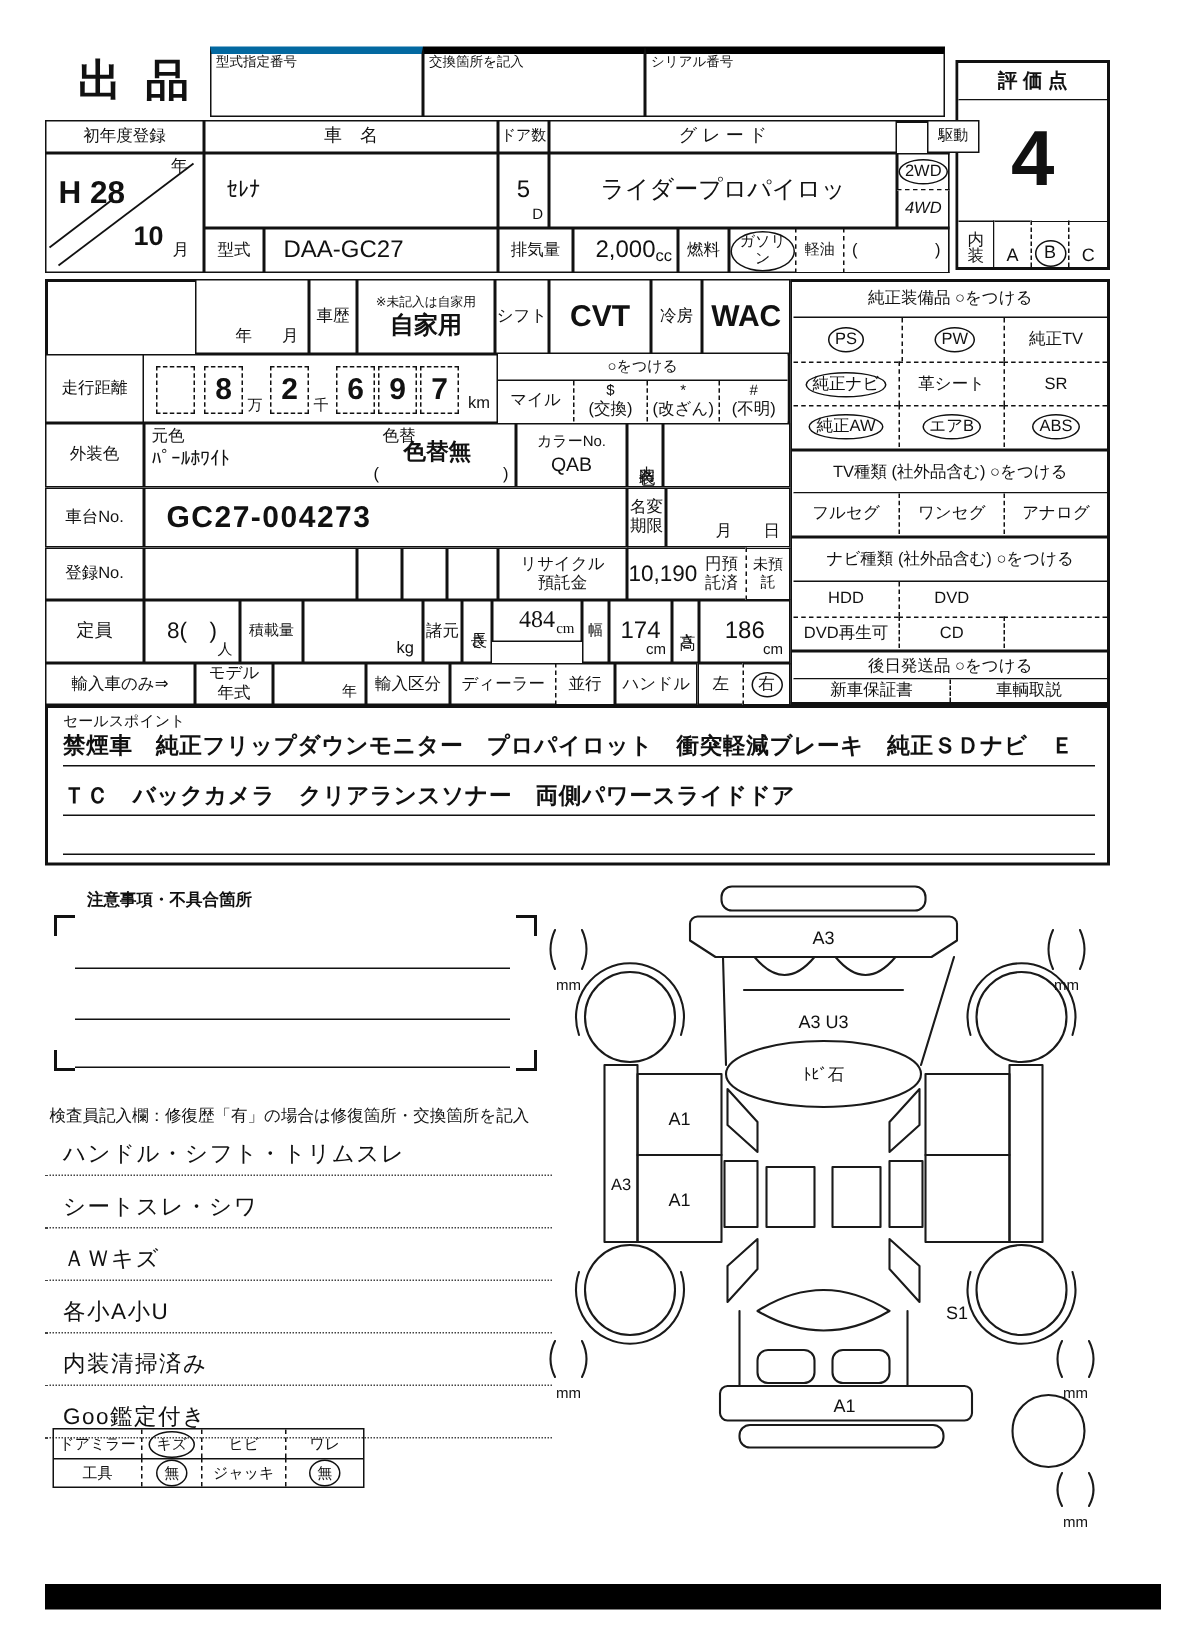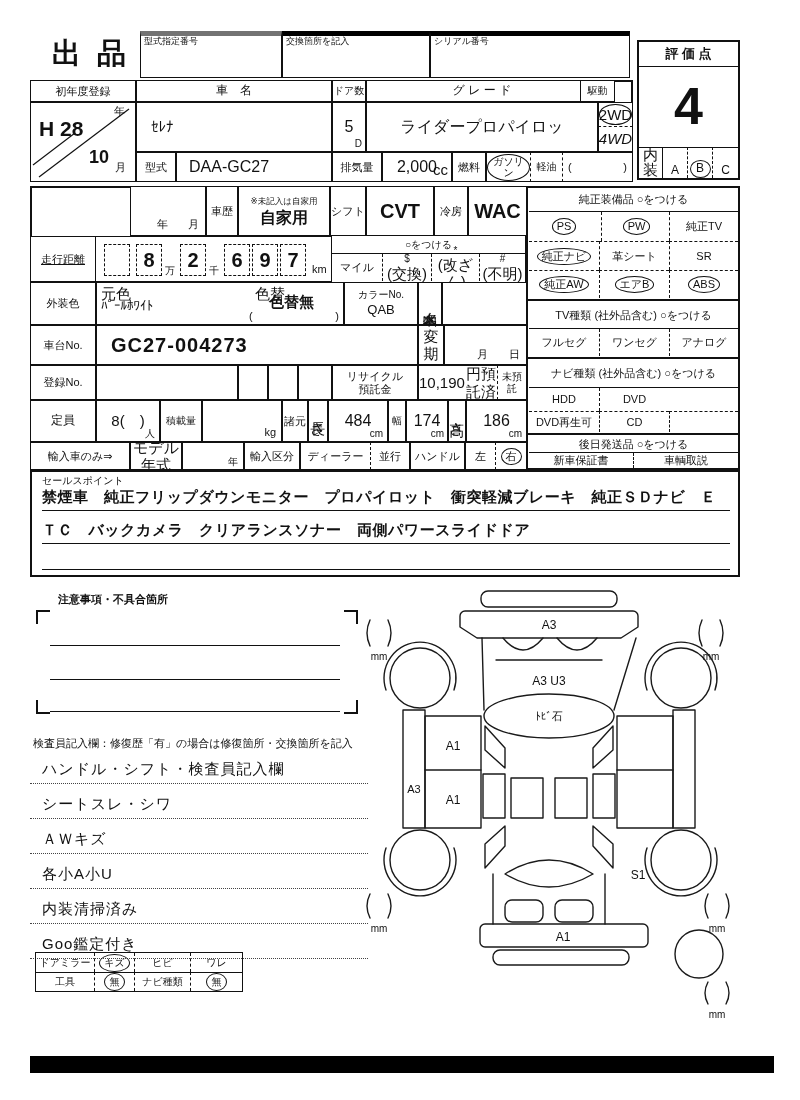--- a/index.html
+++ b/index.html
@@ -7,21 +7,21 @@
         font-family:"Liberation Sans","DejaVu Sans",sans-serif;color:#111;}
   .abs{position:absolute;box-sizing:border-box;}
   .cell{position:absolute;box-sizing:border-box;border:1.2px solid #111;background:#fff;
         display:flex;align-items:center;justify-content:center;text-align:center;line-height:1.15;}
   .bx{position:absolute;box-sizing:border-box;border:2px solid #111;}
   .nb{border:none;}
   .bb{border:none;border-bottom:1.2px solid #111;}
   .bt{border-top:1.2px solid #111;align-items:flex-end;}
   .br{border-right:1.2px solid #111;}
   .corner{position:absolute;top:1px;left:3px;font-size:9px;line-height:1;}
-  .f8{font-size:8.5px}.f9{font-size:15px}.f10{font-size:10px}.f11{font-size:11px}.f12{font-size:12px}
+  .f8{font-size:8.5px}.f9{font-size:11px}.f10{font-size:10px}.f11{font-size:11px}.f12{font-size:12px}
   .f13{font-size:13px}.f15{font-size:15px}.f16{font-size:16px}.f20{font-size:20px}
   .b{font-weight:bold}
   .left{justify-content:flex-start;text-align:left}
   .col{flex-direction:column}
   .dashL{border-left:1.2px dashed #111 !important;}
   .dashT{border-top:1.2px dashed #111 !important;}
   .dashB{border-bottom:1.2px dashed #111 !important;}
   .nbr{border-right:none !important;}
   .nbt{border-top:none !important;font-style:italic;}
   .vert{writing-mode:vertical-rl;letter-spacing:2px;}
@@ -45,21 +45,21 @@
   .tt.r2{border-top:1.2px solid #111}
   svg text{font-family:"Liberation Sans","DejaVu Sans",sans-serif;}
 </style>
 </head>
 <body>
 
 <div id="page">
 
   <div class="abs b" style="left:52px;top:34px;width:110px;font-size:29px;letter-spacing:4px;">出 品 票</div>
 
-  <div class="cell" style="left:140px;top:31px;width:142px;height:47px;border-top:5px solid #737373;">
+  <div class="cell" style="left:140px;top:31px;width:142px;height:47px;border-top:5px solid #0369a1;">
     <span class="corner">型式指定番号</span>
   </div>
   <div class="cell" style="left:282px;top:31px;width:148px;height:47px;border-top:5px solid #000;">
     <span class="corner">交換箇所を記入</span>
   </div>
   <div class="cell" style="left:430px;top:31px;width:200px;height:47px;border-top:5px solid #000;">
     <span class="corner">シリアル番号</span>
   </div>
 
   <div class="bx" style="left:637px;top:40px;width:103px;height:140px;border-width:2.5px;"></div>
@@ -72,21 +72,21 @@
   <div class="cell nb bt dashL" style="left:687px;top:147px;width:25px;height:31px;">
     <span class="f12 circle-mark">B</span>
   </div>
   <div class="cell nb bt dashL f12" style="left:712px;top:147px;width:26px;height:31px;">C</div>
 
   <div class="bx" style="left:30px;top:80px;width:603px;height:102px;"></div>
   <div class="cell f11" style="left:30px;top:80px;width:106px;height:22px;">初年度登録</div>
   <div class="cell f12" style="left:136px;top:80px;width:196px;height:22px;">車　名</div>
   <div class="cell f10" style="left:332px;top:80px;width:34px;height:22px;">ドア数</div>
   <div class="cell f12" style="left:366px;top:80px;width:232px;height:22px;">グ レ ー ド</div>
-  <div class="cell f10" style="left:580px;top:80px;width:35px;height:22px;">駆動</div>
+  <div class="cell f10" style="left:618px;top:80px;width:35px;height:22px;">駆動</div>
 
   <div class="cell" style="left:30px;top:102px;width:106px;height:80px;">
     <svg class="abs" style="left:0;top:0;" width="104" height="78" viewBox="0 0 104 78">
       <line x1="8" y1="74" x2="98" y2="6" stroke="#111" stroke-width="1.2"></line>
       <line x1="2" y1="62" x2="44" y2="30" stroke="#111" stroke-width="1.2"></line>
     </svg>
     <span class="abs f11" style="right:10px;top:2px;">年</span>
     <span class="abs b" style="left:8px;top:14px;font-size:21px;">H 28</span>
     <span class="abs b" style="left:58px;top:44px;font-size:18px;">10</span>
     <span class="abs f11" style="left:84px;top:58px;">月</span>
@@ -129,21 +129,21 @@
   <div class="cell f11" style="left:206px;top:186px;width:32px;height:50px;">車歴</div>
   <div class="cell col" style="left:238px;top:186px;width:92px;height:50px;">
     <span class="f8" style="margin-top:2px;">※未記入は自家用</span>
     <span class="f16 b" style="margin-top:2px;">自家用</span>
   </div>
   <div class="cell f11" style="left:330px;top:186px;width:36px;height:50px;">シフト</div>
   <div class="cell f20 b" style="left:366px;top:186px;width:68px;height:50px;">CVT</div>
   <div class="cell f11" style="left:434px;top:186px;width:34px;height:50px;">冷房</div>
   <div class="cell f20 b" style="left:468px;top:186px;width:59px;height:50px;">WAC</div>
 
-  <div class="cell f11" style="left:30px;top:236px;width:66px;height:46px;text-decoration:underline;">走行距離</div>
+  <div class="cell f11" style="left:30px;top:236px;width:66px;height:46px;">走行距離</div>
   <div class="cell nb" style="left:96px;top:236px;width:236px;height:46px;border-right:1.2px solid #111;border-bottom:1.2px solid #111;border-top:1.2px solid #111;">
     <div class="dbox" style="left:8px;top:7px;width:26px;height:32px;"></div>
     <div class="dbox" style="left:40px;top:7px;width:26px;height:32px;">8</div>
     <span class="abs f10" style="left:69px;bottom:5px;">万</span>
     <div class="dbox" style="left:84px;top:7px;width:26px;height:32px;">2</div>
     <span class="abs f10" style="left:113px;bottom:5px;">千</span>
     <div class="dbox" style="left:128px;top:7px;width:26px;height:32px;">6</div>
     <div class="dbox" style="left:156px;top:7px;width:26px;height:32px;">9</div>
     <div class="dbox" style="left:184px;top:7px;width:26px;height:32px;">7</div>
     <span class="abs f11" style="left:216px;bottom:5px;">km</span>
@@ -213,21 +213,21 @@
     <span class="abs f10" style="right:4px;bottom:2px;">人</span>
   </div>
   <div class="cell f10" style="left:160px;top:400px;width:42px;height:42px;">積載量</div>
   <div class="cell" style="left:202px;top:400px;width:80px;height:42px;">
     <span class="abs f11" style="right:5px;bottom:2px;">kg</span>
   </div>
   <div class="cell f11" style="left:282px;top:400px;width:26px;height:42px;">諸元</div>
   <div class="cell" style="left:308px;top:400px;width:20px;height:42px;">
     <span class="vert f9">長さ</span>
   </div>
-  <div class="cell" style="left:328px;top:400px;width:60px;height:42px;">
+  <div class="cell" style="left:328px;top:400px;width:60px;height:28px;font-family:Liberation Serif, serif;">
     <span class="f16">484</span>
     <span class="abs f10" style="right:4px;bottom:2px;">cm</span>
   </div>
   <div class="cell f10" style="left:388px;top:400px;width:18px;height:42px;">幅</div>
   <div class="cell" style="left:406px;top:400px;width:42px;height:42px;">
     <span class="f16">174</span>
     <span class="abs f10" style="right:3px;bottom:2px;">cm</span>
   </div>
   <div class="cell" style="left:448px;top:400px;width:18px;height:42px;">
     <span class="vert f9">高さ</span>
@@ -313,21 +313,21 @@
   <div class="abs f11 b" style="left:58px;top:592px;">注意事項・不具合箇所</div>
   <div class="bracket tl" style="left:36px;top:610px;"></div>
   <div class="bracket tr" style="left:344px;top:610px;"></div>
   <div class="bracket bl" style="left:36px;top:700px;"></div>
   <div class="bracket brk" style="left:344px;top:700px;"></div>
   <div class="ul" style="left:50px;top:645px;width:290px;"></div>
   <div class="ul" style="left:50px;top:679px;width:290px;"></div>
   <div class="ul" style="left:50px;top:711px;width:290px;"></div>
 
   <div class="abs f11" style="left:33px;top:736px;">検査員記入欄：修復歴「有」の場合は修復箇所・交換箇所を記入</div>
-  <div class="dotted-item" style="left:30px;top:750px;width:338px;height:34px;">ハンドル・シフト・検査員記入欄</div>
+  <div class="dotted-item" style="left:30px;top:750px;width:338px;height:34px;">ハンドル・シフト・トリムスレ</div>
   <div class="dotted-item" style="left:30px;top:785px;width:338px;height:34px;">シートスレ・シワ</div>
   <div class="dotted-item" style="left:30px;top:820px;width:338px;height:34px;">ＡＷキズ</div>
   <div class="dotted-item" style="left:30px;top:855px;width:338px;height:34px;">各小A小U</div>
   <div class="dotted-item" style="left:30px;top:890px;width:338px;height:34px;">内装清掃済み</div>
   <div class="dotted-item" style="left:30px;top:925px;width:338px;height:34px;">Goo鑑定付き</div>
 
   <div class="tool-table" style="left:35px;top:952px;">
     <div class="tt c1">
         <span>ドアミラー</span>
       </div>
@@ -340,21 +340,21 @@
     <div class="tt">
         <span>ワレ</span>
       </div>
     <div class="tt c1 r2">
         <span>工具</span>
       </div>
     <div class="tt r2">
         <span class="circle-mark">無</span>
       </div>
     <div class="tt r2">
-        <span>ナビ種類</span>
+        <span>ジャッキ</span>
       </div>
     <div class="tt r2">
         <span class="circle-mark">無</span>
       </div>
   </div>
 
   <svg class="abs" style="left:353px;top:578px;" width="432" height="460" viewBox="0 0 432 460">
     <g fill="none" stroke="#1a1a1a" stroke-width="1.4" stroke-linejoin="round" stroke-linecap="round">
 
       <rect x="128" y="13" width="136" height="16" rx="7"></rect>

